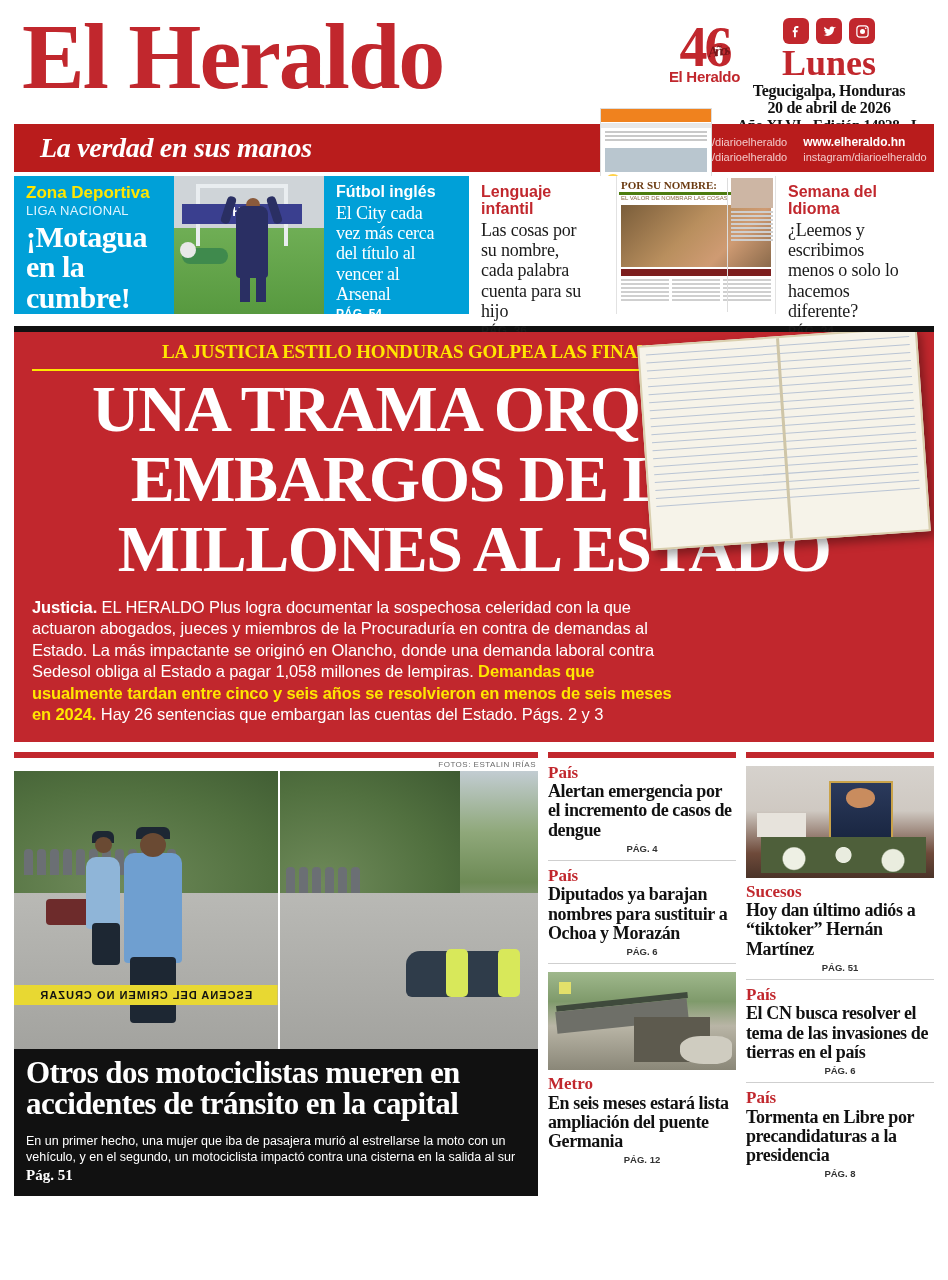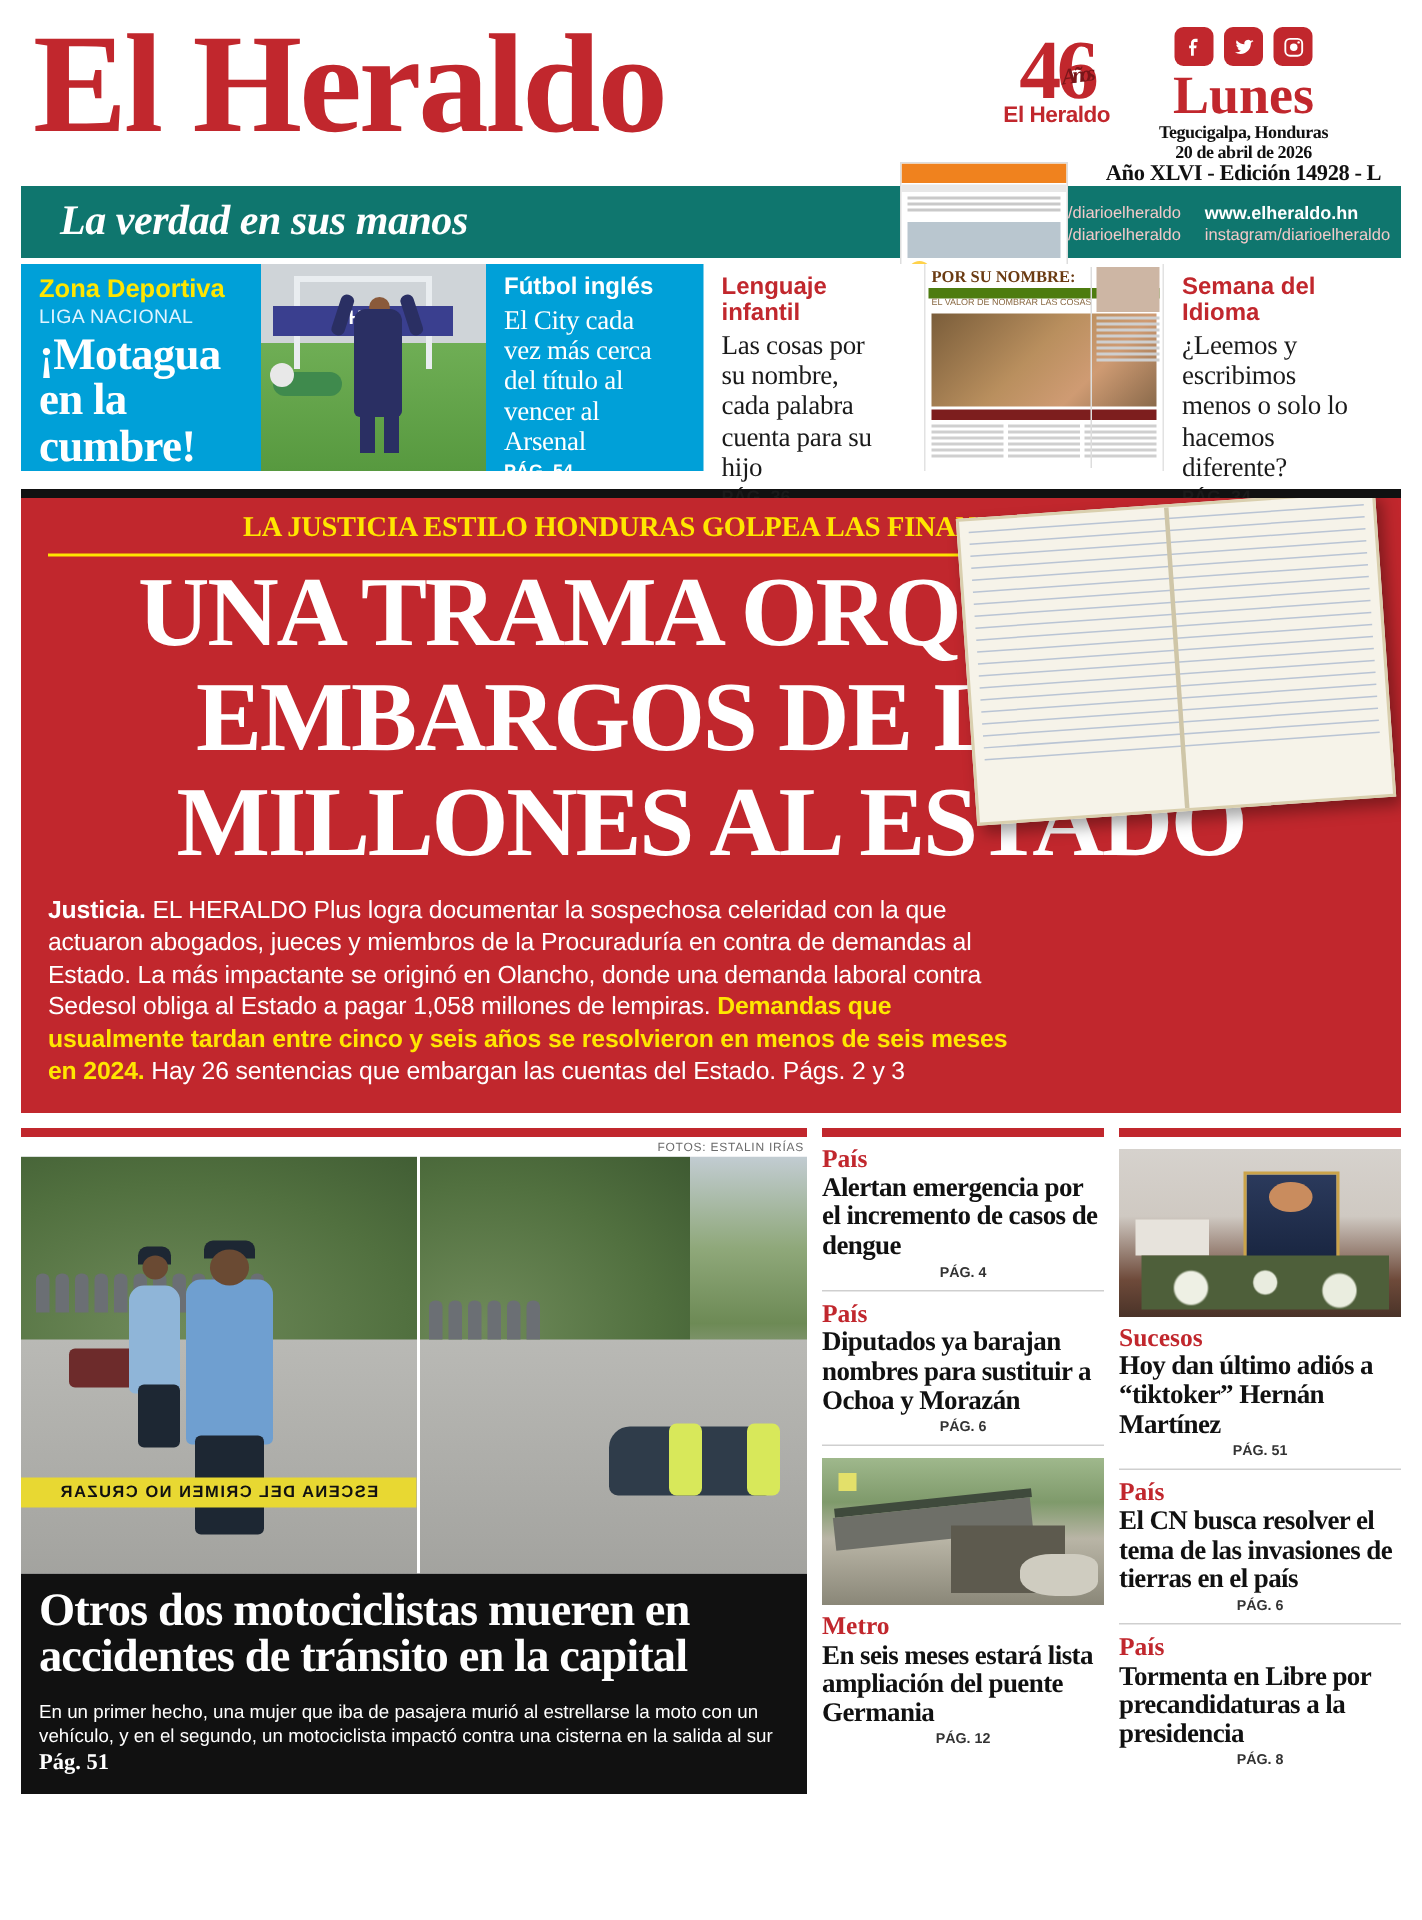--- a/index.html
+++ b/index.html
@@ -43,27 +43,27 @@
     display:flex; align-items:center; justify-content:center;
     color:#fff; font-family:"Liberation Sans", sans-serif; font-weight:700; font-size:16px;
   }
   .sico svg { display:block; }
   .day {
     font-family:"Liberation Serif", serif; font-weight:700;
     font-size:36px; color:#c1272d; line-height:0.95; margin:1px 0 2px;
   }
   .place, .date, .edition {
     font-family:"Liberation Serif", serif; font-weight:700;
-    font-size:12px; color:#111; line-height:1.08; letter-spacing:-0.3px;
+    font-size:16px; color:#111; line-height:1.08; letter-spacing:-0.3px;
   }
   .edition { font-size:15px; }
 
   
   .slogan-bar {
-    position:relative; height:48px; background:#0f766e; margin:2px 14px 0 14px;
+    position:relative; height:48px; background:#b91c1c; margin:2px 14px 0 14px;
     display:flex; align-items:center;
   }
   .slogan {
     color:#fff; font-family:"Liberation Serif", serif; font-style:italic;
     font-weight:700; font-size:28px; padding-left:26px; letter-spacing:-0.3px;
   }
   .promo-thumb {
     position:absolute; right:222px; top:-16px; width:112px; height:92px;
     background:#fff; border:1px solid #ddd; overflow:hidden;
   }
@@ -134,21 +134,21 @@
   .soccer .phead { position:absolute; left:72px; top:22px; width:14px; height:14px; border-radius:50%; background:#8a5a3b; }
   .soccer .parmL { position:absolute; left:50px; top:20px; width:9px; height:28px; background:#2a2f63; transform:rotate(18deg); border-radius:4px; }
   .soccer .parmR { position:absolute; left:96px; top:20px; width:9px; height:28px; background:#2a2f63; transform:rotate(-18deg); border-radius:4px; }
   .soccer .plegL { position:absolute; left:66px; top:96px; width:10px; height:30px; background:#2a2f63; }
   .soccer .plegR { position:absolute; left:82px; top:96px; width:10px; height:30px; background:#2a2f63; }
   .soccer .downed { position:absolute; left:8px; top:72px; width:46px; height:16px; background:#3f8a4d; border-radius:8px; }
   .soccer .downed2 { position:absolute; left:6px; top:66px; width:16px; height:16px; border-radius:50%; background:#e8e8e8; }
 
   
   .kidsthumb { width:160px; background:#fff; border-left:1px solid #e2e2e2; border-right:1px solid #e2e2e2; position:relative; overflow:hidden; padding:2px; }
-  .kidsthumb .kt-title { font:700 11px "Liberation Serif",serif; color:#6b3b12; border-bottom:7px solid #4d7c0f; padding:1px 2px; }
+  .kidsthumb .kt-title { font:700 11px "Liberation Serif",serif; color:#6b3b12; border-bottom:3px solid #4d7c0f; padding:1px 2px; }
   .kidsthumb .kt-sub { font:400 6px "Liberation Sans",sans-serif; color:#8a6a44; padding:0 2px 2px; }
   .kidsthumb .kt-photo { height:62px; margin:2px; background:linear-gradient(135deg,#7a5d3a,#b98f5e 45%,#cf9b73 70%,#8a6a4b); }
   .kidsthumb .kt-cap { height:7px; background:#7d1e1e; margin:0 2px; }
   .kidsthumb .kt-cols { display:flex; gap:3px; margin:3px 2px; }
   .kidsthumb .kt-col { flex:1; }
   .kidsthumb .kt-l { height:2px; background:#cfcfcf; margin-bottom:2px; }
   .kidsthumb .kt-side { position:absolute; right:2px; top:2px; width:46px; bottom:2px; border-left:1px solid #ddd; padding-left:3px; }
   .kidsthumb .kt-sph { height:30px; background:#cdb6a4; margin-bottom:3px; }
 
   

